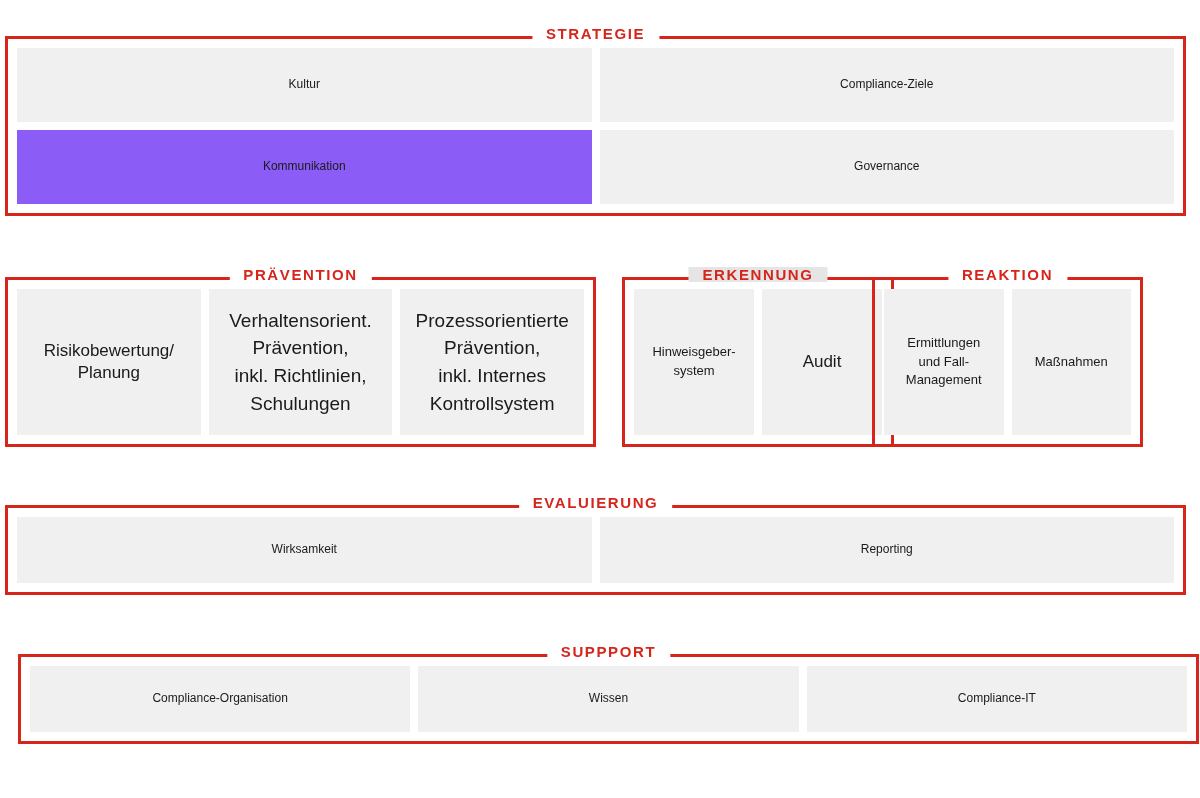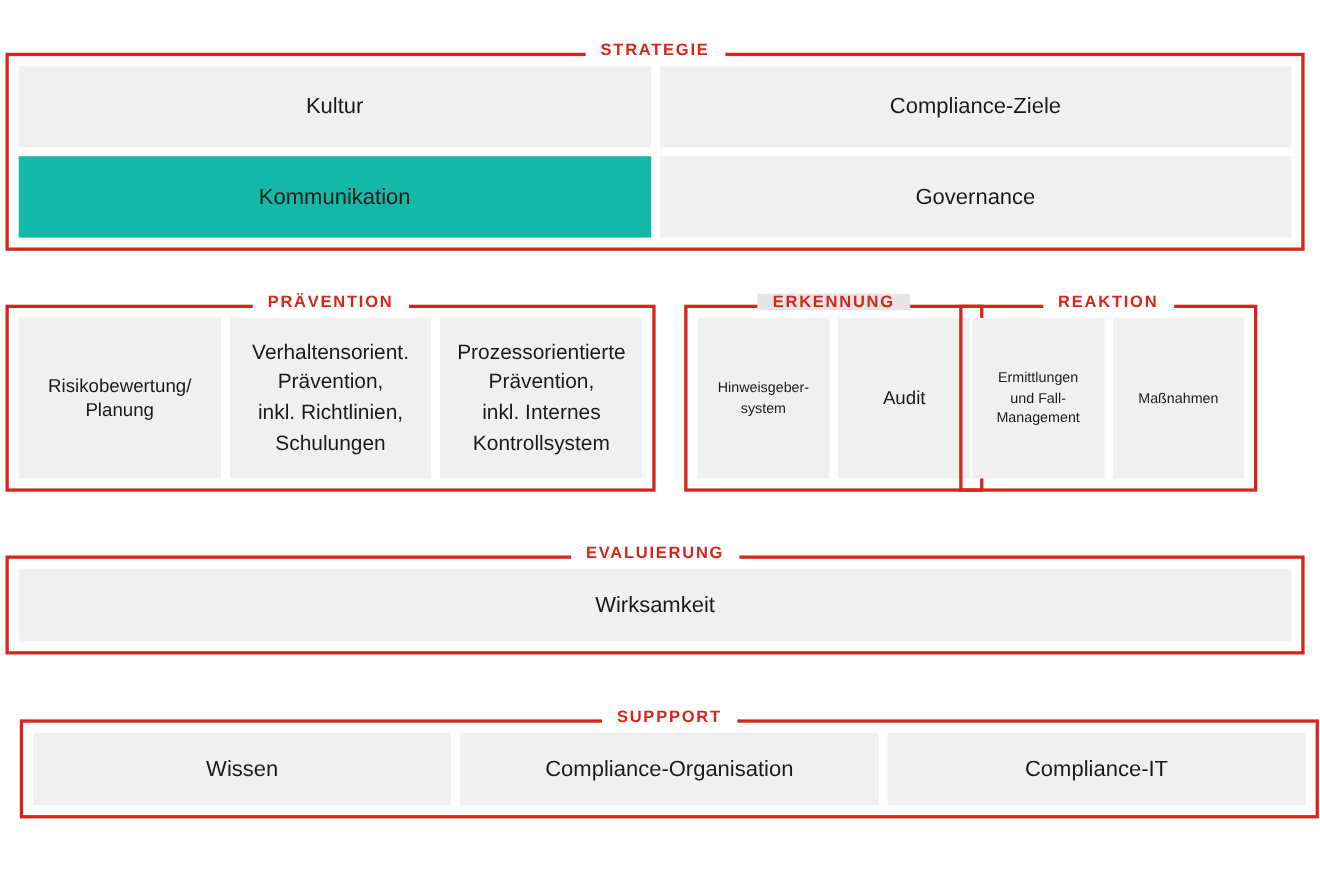--- a/index.html
+++ b/index.html
@@ -46,42 +46,42 @@
     display:flex;
     align-items:center;
     justify-content:center;
     text-align:center;
     flex:1 1 0;
     box-sizing:border-box;
     padding:4px 8px;
   }
   .cell span{display:block;line-height:1.3;}
   .t-lg span{font-size:17px;}
-  .t-md span{font-size:20px;}
+  .t-md span{font-size:12px;}
   .t-sm span{font-size:19px;line-height:1.45;}
   .t-xs span{font-size:13px;line-height:1.45;}
 </style>
 </head>
 <body style="background: rgb(255, 255, 255); color: rgb(26, 26, 26);">
 
 <div class="canvas">
 
-  <div class="section" style="left:5px;top:48px;width:1181px;height:180px;">
+  <div class="section" style="left:5px;top:36px;width:1181px;height:180px;">
     <div class="section-title" style="background: rgb(255, 255, 255);">STRATEGIE</div>
     <div class="boxes col">
       <div class="row">
         <div class="cell t-md" style="flex: 1 1 0px; background: rgb(240, 240, 240);">
           <span>Kultur</span>
         </div>
         <div class="cell t-md" style="flex: 1 1 0px; background: rgb(240, 240, 240);">
           <span>Compliance-Ziele</span>
         </div>
       </div>
       <div class="row">
-        <div class="cell t-md" style="flex: 1 1 0px; background: #14b8a6;">
+        <div class="cell t-md" style="flex: 1 1 0px; background: #8b5cf6;">
           <span>Kommunikation</span>
         </div>
         <div class="cell t-md" style="flex: 1 1 0px; background: rgb(240, 240, 240);">
           <span>Governance</span>
         </div>
       </div>
     </div>
   </div>
 
   <div class="section" style="left:5px;top:277px;width:591px;height:170px;">
@@ -122,31 +122,34 @@
       </div>
     </div>
   </div>
 
   <div class="section" style="left:5px;top:505px;width:1181px;height:90px;">
     <div class="section-title" style="background: rgb(255, 255, 255);">EVALUIERUNG</div>
     <div class="boxes">
       <div class="cell t-md" style="background: rgb(240, 240, 240);">
         <span>Wirksamkeit</span>
       </div>
+      <div class="cell t-md" style="background: rgb(240, 240, 240);">
+        <span>Reporting</span>
+      </div>
     </div>
   </div>
 
   <div class="section" style="left:18px;top:654px;width:1181px;height:90px;">
     <div class="section-title" style="background: rgb(255, 255, 255);">SUPPPORT</div>
     <div class="boxes">
       <div class="cell t-md" style="background: rgb(240, 240, 240);">
-        <span>Wissen</span>
+        <span>Compliance-Organisation</span>
       </div>
       <div class="cell t-md" style="background: rgb(240, 240, 240);">
-        <span>Compliance-Organisation</span>
+        <span>Wissen</span>
       </div>
       <div class="cell t-md" style="background: rgb(240, 240, 240); align-items: center;">
         <span>Compliance-IT</span>
       </div>
     </div>
   </div>
 
 </div>
 
 </body></html>

